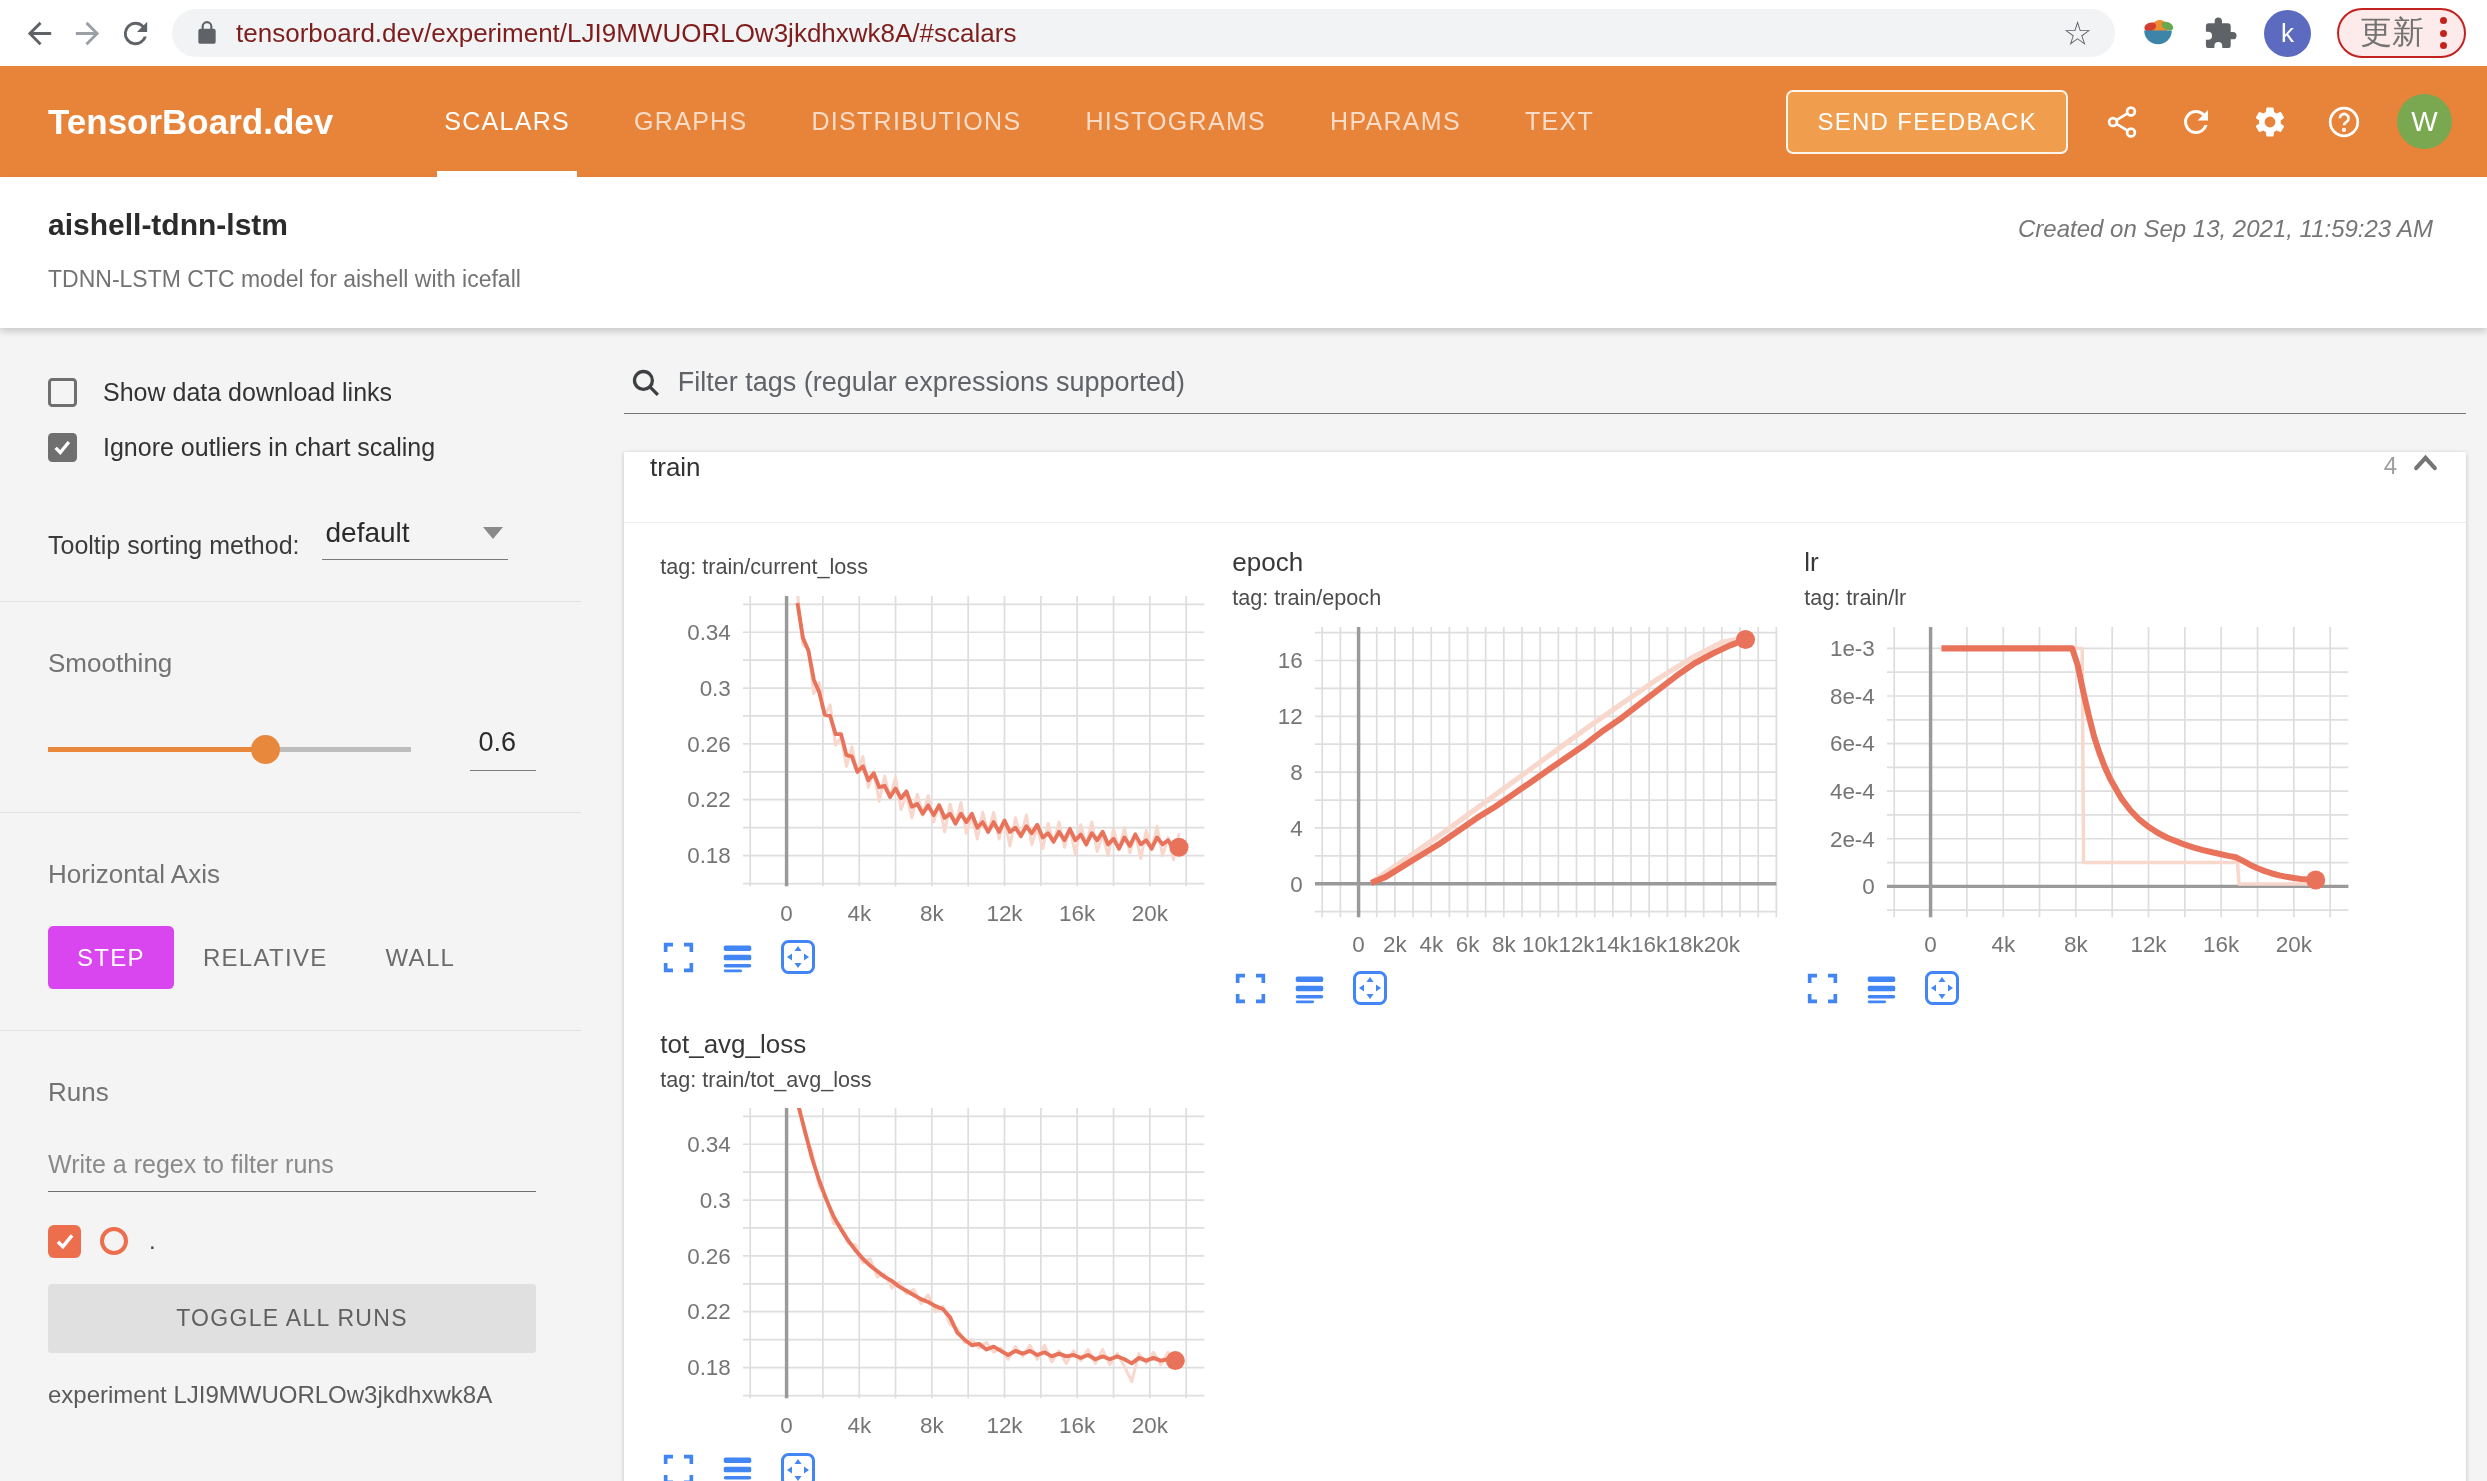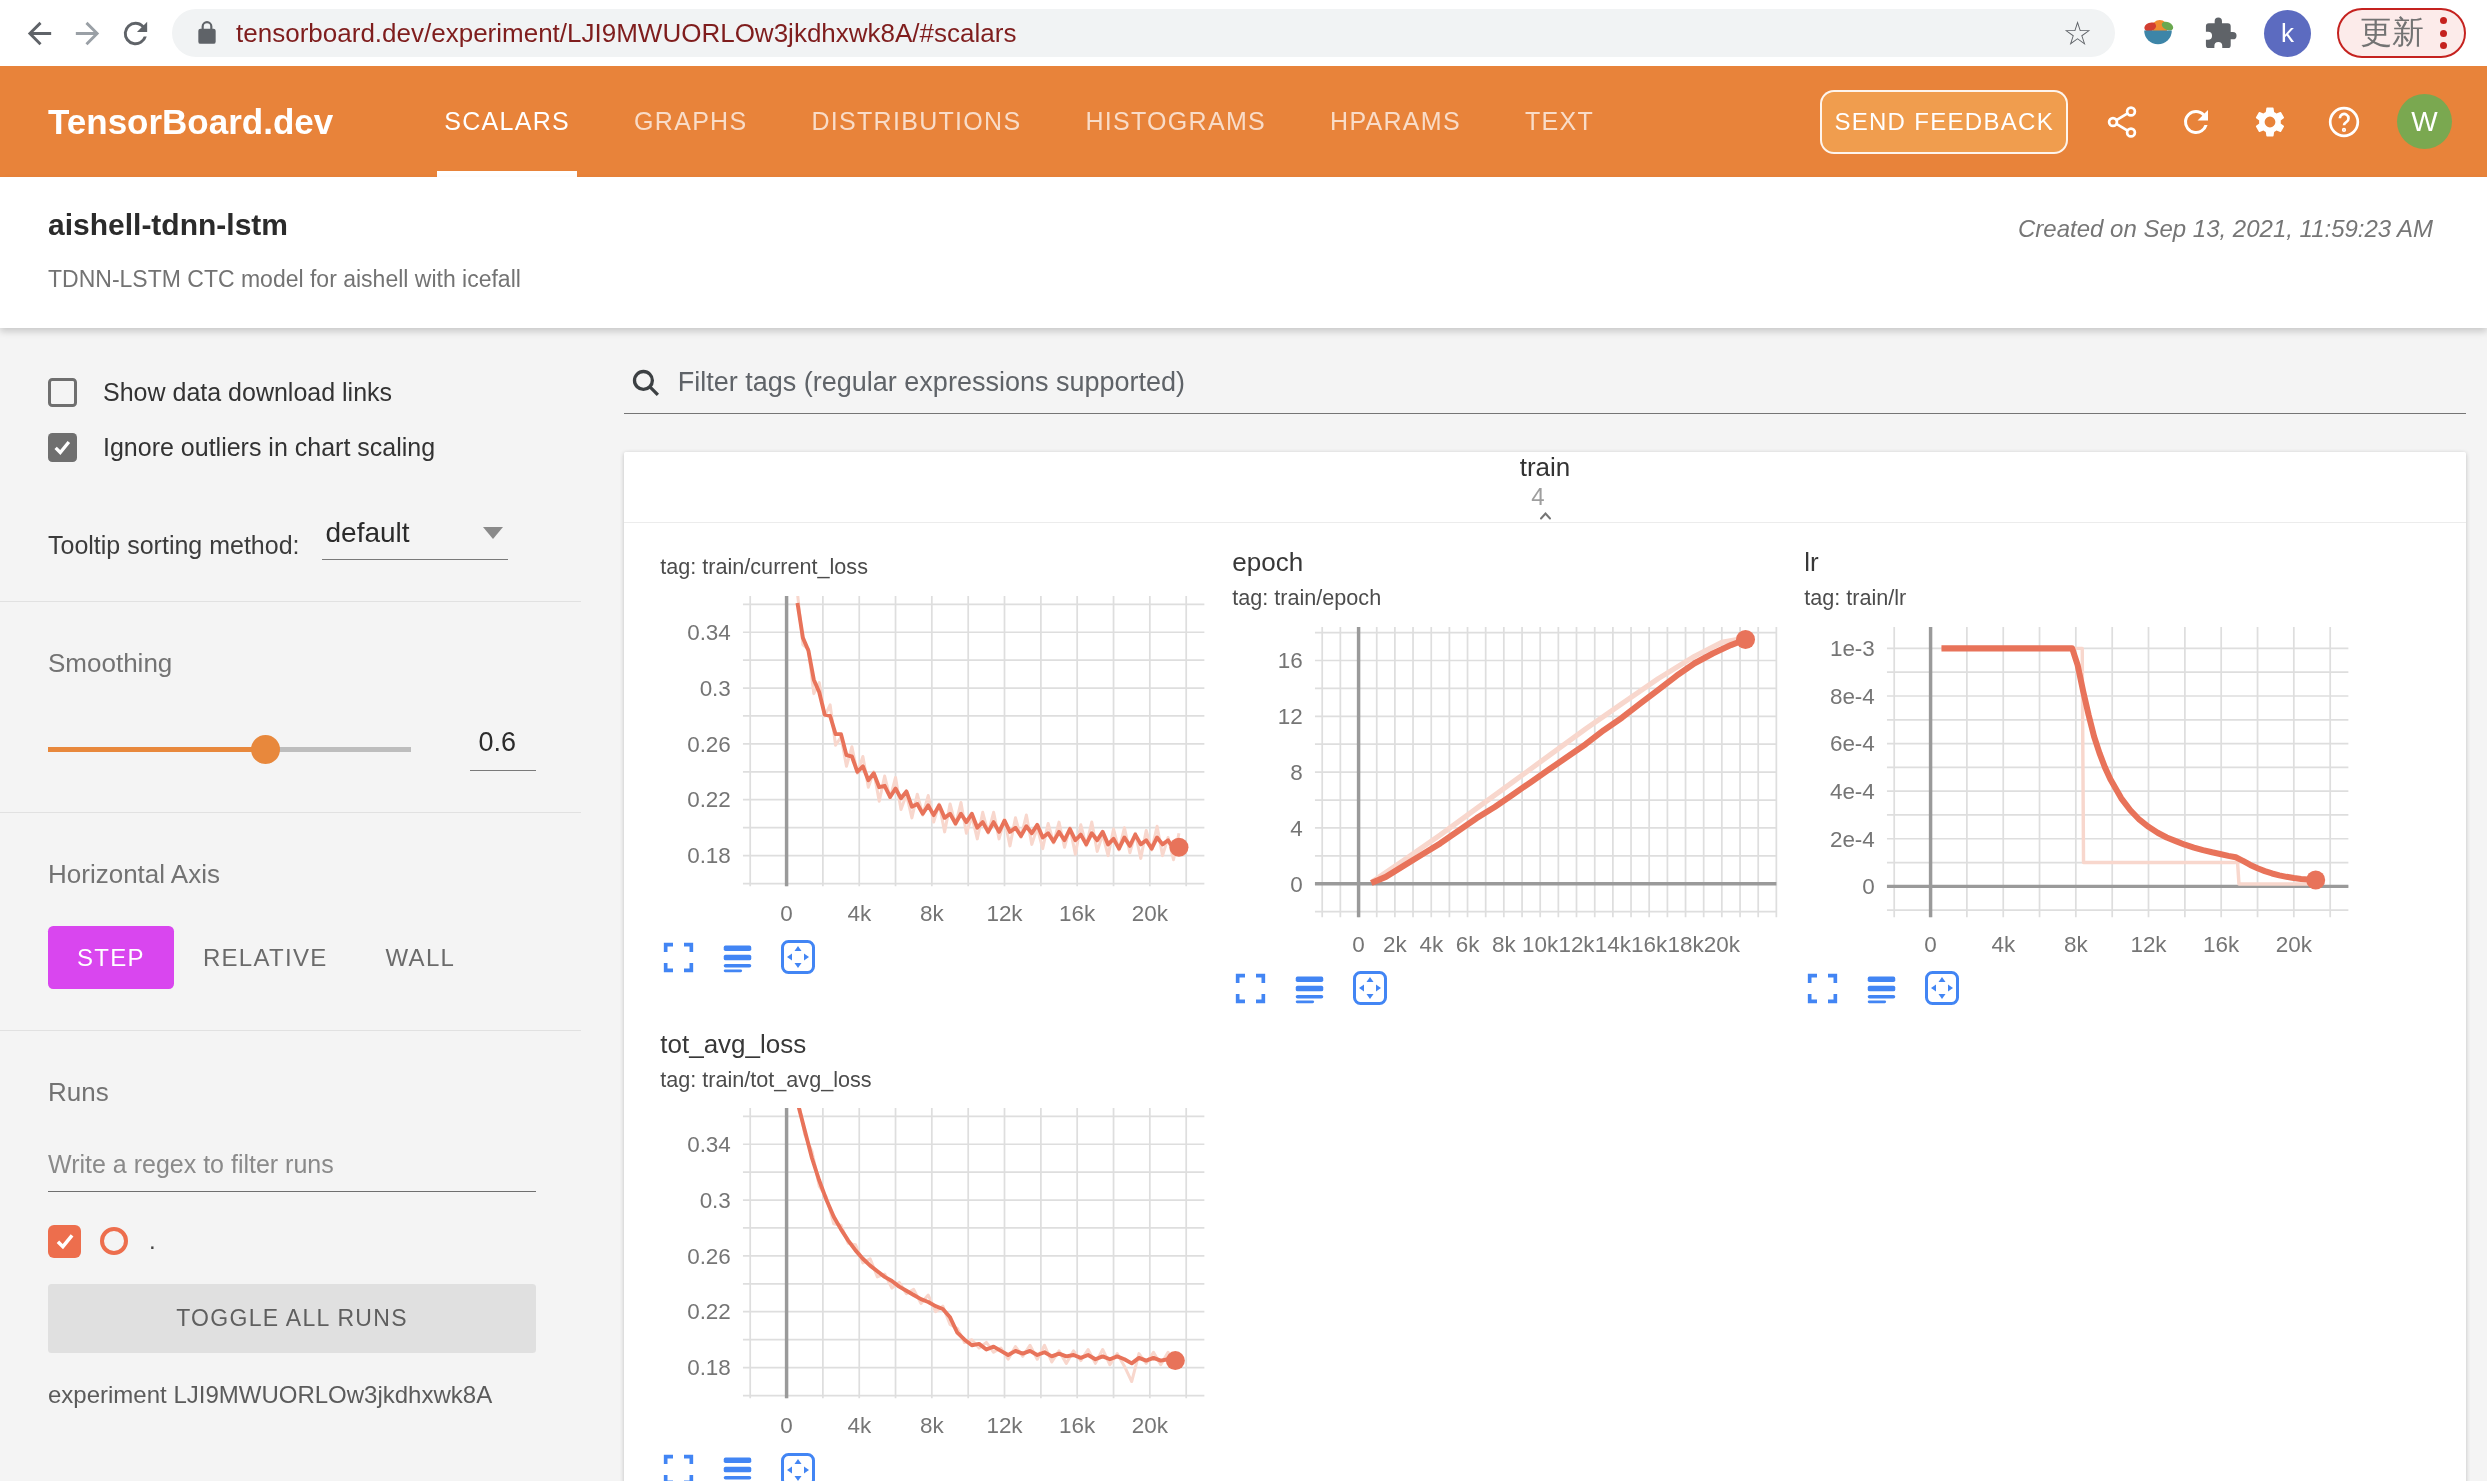--- a/index.html
+++ b/index.html
@@ -32,21 +32,21 @@
     margin-right:104px; white-space:nowrap; }
   .tabs { display:flex; align-items:stretch; }
   .tab { position:relative; display:flex; align-items:center; padding:0 7px; margin-right:50px;
     color:rgba(255,255,255,0.72); font-size:25px; letter-spacing:1.3px; cursor:pointer;
     white-space:nowrap; }
   .tab.active { color:#fff; }
   .tab.active::after { content:""; position:absolute; left:0; right:0; bottom:0; height:6px;
     background:#fff; }
   .header-right { margin-left:auto; display:flex; align-items:center; gap:33px; }
   .feedback-btn { background:#f09d4e; border:2.6px solid rgba(255,255,255,0.9); color:#fff;
-    font-size:24px; letter-spacing:1.3px; padding:0 12px; height:64px; border-radius:14px;
+    font-size:24px; letter-spacing:1.3px; padding:0 29px; height:64px; border-radius:7px;
     cursor:pointer; font-family:inherit; }
   .hicon { width:41px; height:41px; display:flex; align-items:center; justify-content:center;
     cursor:pointer; }
   .avatar-w { width:55px; height:55px; border-radius:50%; background:#7aa850; color:#fff;
     font-size:28px; display:flex; align-items:center; justify-content:center; }
 
   
   .exp-header { background:#fff; padding:31px 54px 35px 48px; display:flex;
     justify-content:space-between; box-shadow:0 3.5px 7px rgba(0,0,0,0.18); position:relative; z-index:2; }
   .exp-name { font-size:30px; font-weight:bold; color:#2b2b2b; }
@@ -99,22 +99,22 @@
 
   
   .main { flex:1; padding:38px 21px 0 43px; min-width:0; }
   .filter-row { display:flex; align-items:center; border-bottom:1.7px solid #757575;
     padding:0 3.5px 14px 5.2px; }
   .filter-input { flex:1; border:none; background:transparent; outline:none; font-family:inherit;
     font-size:27px; color:#202124; margin-left:15.6px; }
   .filter-input::placeholder { color:#5f6368; }
   .card { background:#fff; border-radius:1.7px; box-shadow:0 1.7px 4.3px rgba(0,0,0,0.22);
     margin-top:38px; }
-  .card-head { height:71px; display:flex; align-items:center; padding:0 26px 0 26px;
-    border-bottom:1.7px solid #ececec; cursor:pointer;flex-direction:column; }
+  .card-head { height:71px; display:flex; align-items:flex-start; padding:0 26px 0 26px;
+    border-bottom:1.7px solid #ececec; cursor:pointer; }
   .group-name { font-size:26px; color:#333; }
   .card-head .spacer { flex:1; }
   .group-count { font-size:24px; color:#9e9e9e; margin-right:14px; }
   .card-body { padding:24px 8.6px 26px 17.3px; display:flex; flex-wrap:wrap; }
   .chart { width:572px; padding-left:19px; margin-bottom:22.5px; }
   .chart-title { font-size:26px; color:#383838; font-weight:normal; }
   .chart-tag { font-size:21.6px; color:#4c4c4c; margin-top:7px; }
   .plot { margin-top:8.6px; }
   .tools { display:flex; align-items:center; gap:26px; margin-top:3.5px; padding-left:1.7px; }
   .tool { cursor:pointer; display:flex; }

